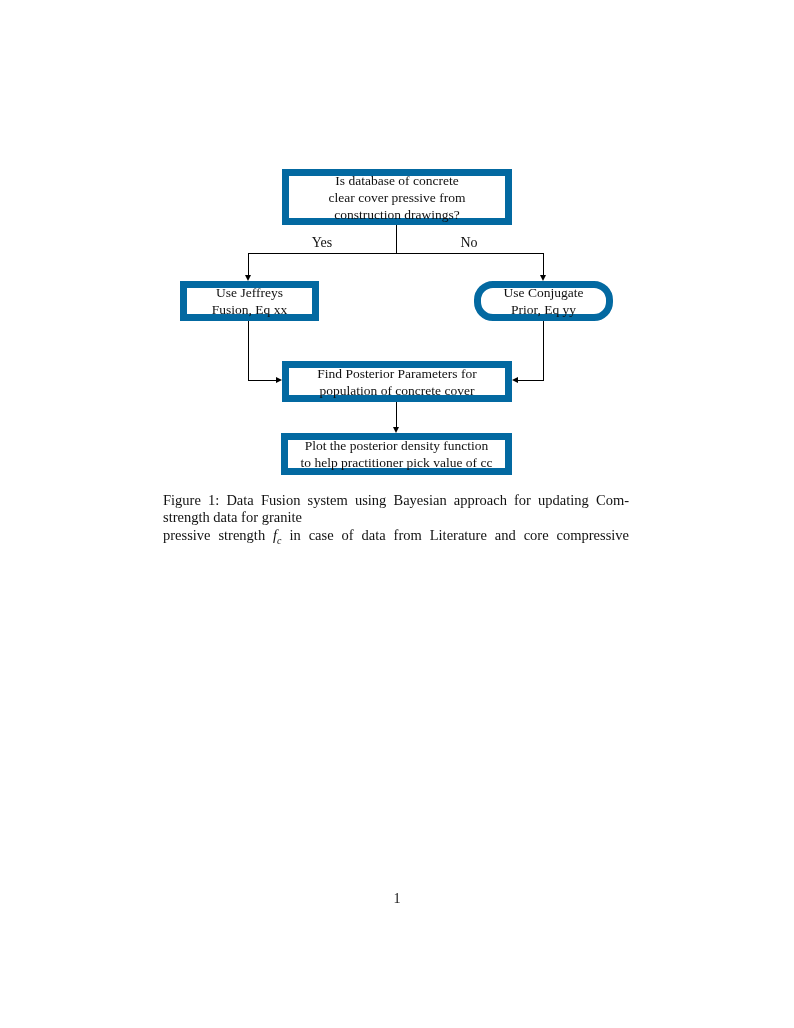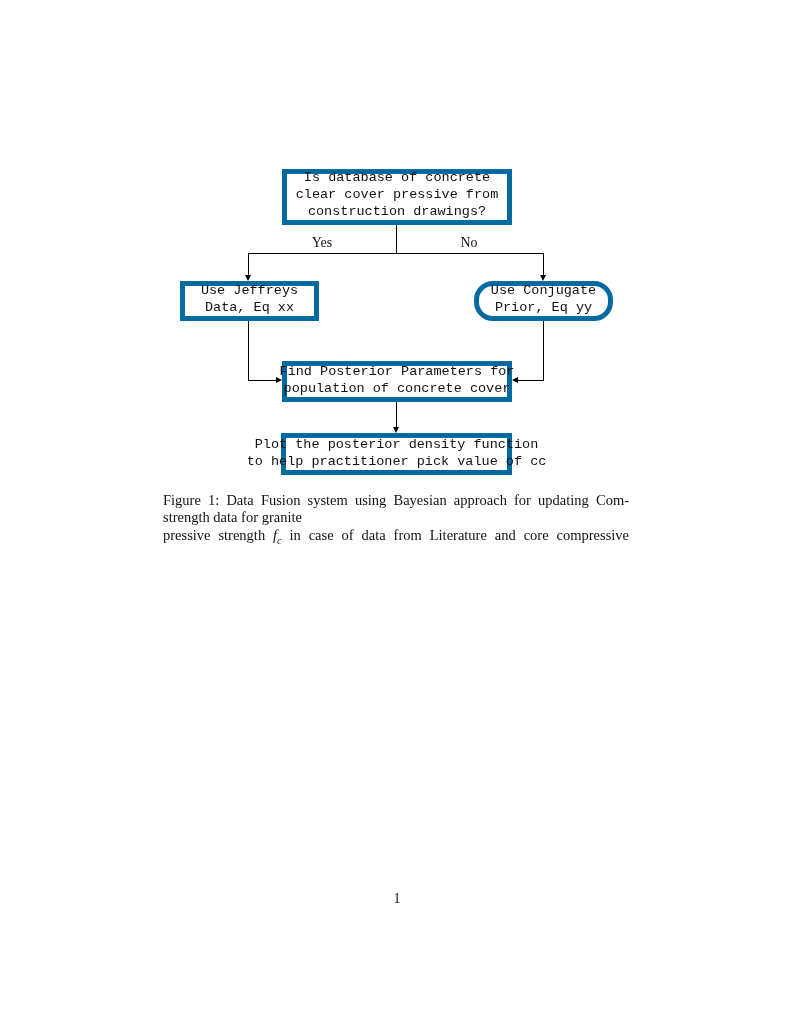--- a/index.html
+++ b/index.html
@@ -14,31 +14,30 @@
     background: #ffffff;
     font-family: "Liberation Serif", "DejaVu Serif", serif;
     color: #111111;
     overflow: hidden;
   }
 
   
   .node {
     position: absolute;
     box-sizing: border-box;
-    border: 5px solid #0369a1;
+    border: 7px solid #0369a1;
     background: #ffffff;
     display: flex;
     flex-direction: column;
     align-items: center;
-    justify-content: flex-end;
+    justify-content: center;
     text-align: center;
     font-size: 13.5px;
     line-height: 17px;
     white-space: nowrap;
-    font-family: Liberation Mono, monospace;
   }
   #node-question  { left: 282px; top: 169px; width: 230px; height: 56px; }
   #node-jeffreys  { left: 180px; top: 281px; width: 139px; height: 40px; }
   #node-conjugate { left: 474px; top: 281px; width: 139px; height: 40px; border-radius: 19px; }
   #node-posterior { left: 282px; top: 361px; width: 230px; height: 41px; }
   #node-plot      { left: 281px; top: 433px; width: 231px; height: 42px; }
 
   
   .cline {
     position: absolute;
@@ -129,21 +128,21 @@
   <div>
 
     <div class="node" id="node-question">
       <div>Is database of concrete</div>
       <div>clear cover pressive from</div>
       <div>construction drawings?</div>
     </div>
 
     <div class="node" id="node-jeffreys">
       <div>Use Jeffreys</div>
-      <div>Data, Eq xx</div>
+      <div>Fusion, Eq xx</div>
     </div>
 
     <div class="node" id="node-conjugate">
       <div>Use Conjugate</div>
       <div>Prior, Eq yy</div>
     </div>
 
     <div class="node" id="node-posterior">
       <div>Find Posterior Parameters for</div>
       <div>population of concrete cover</div>

